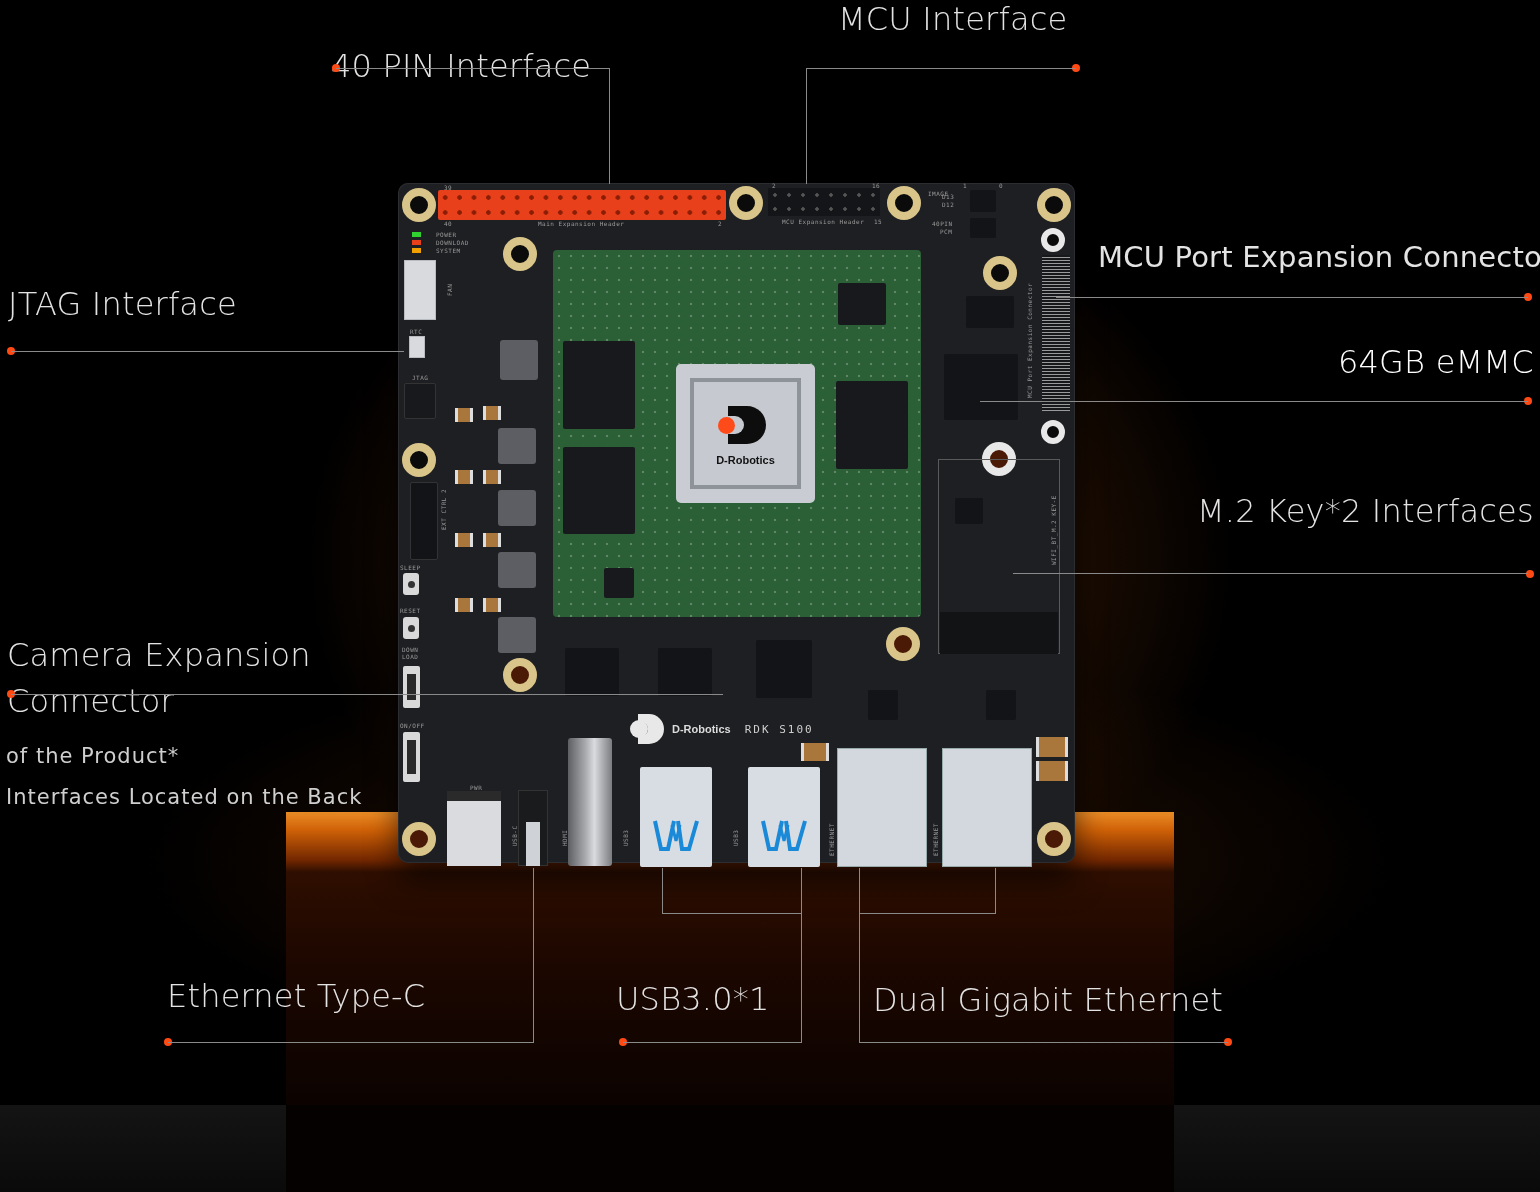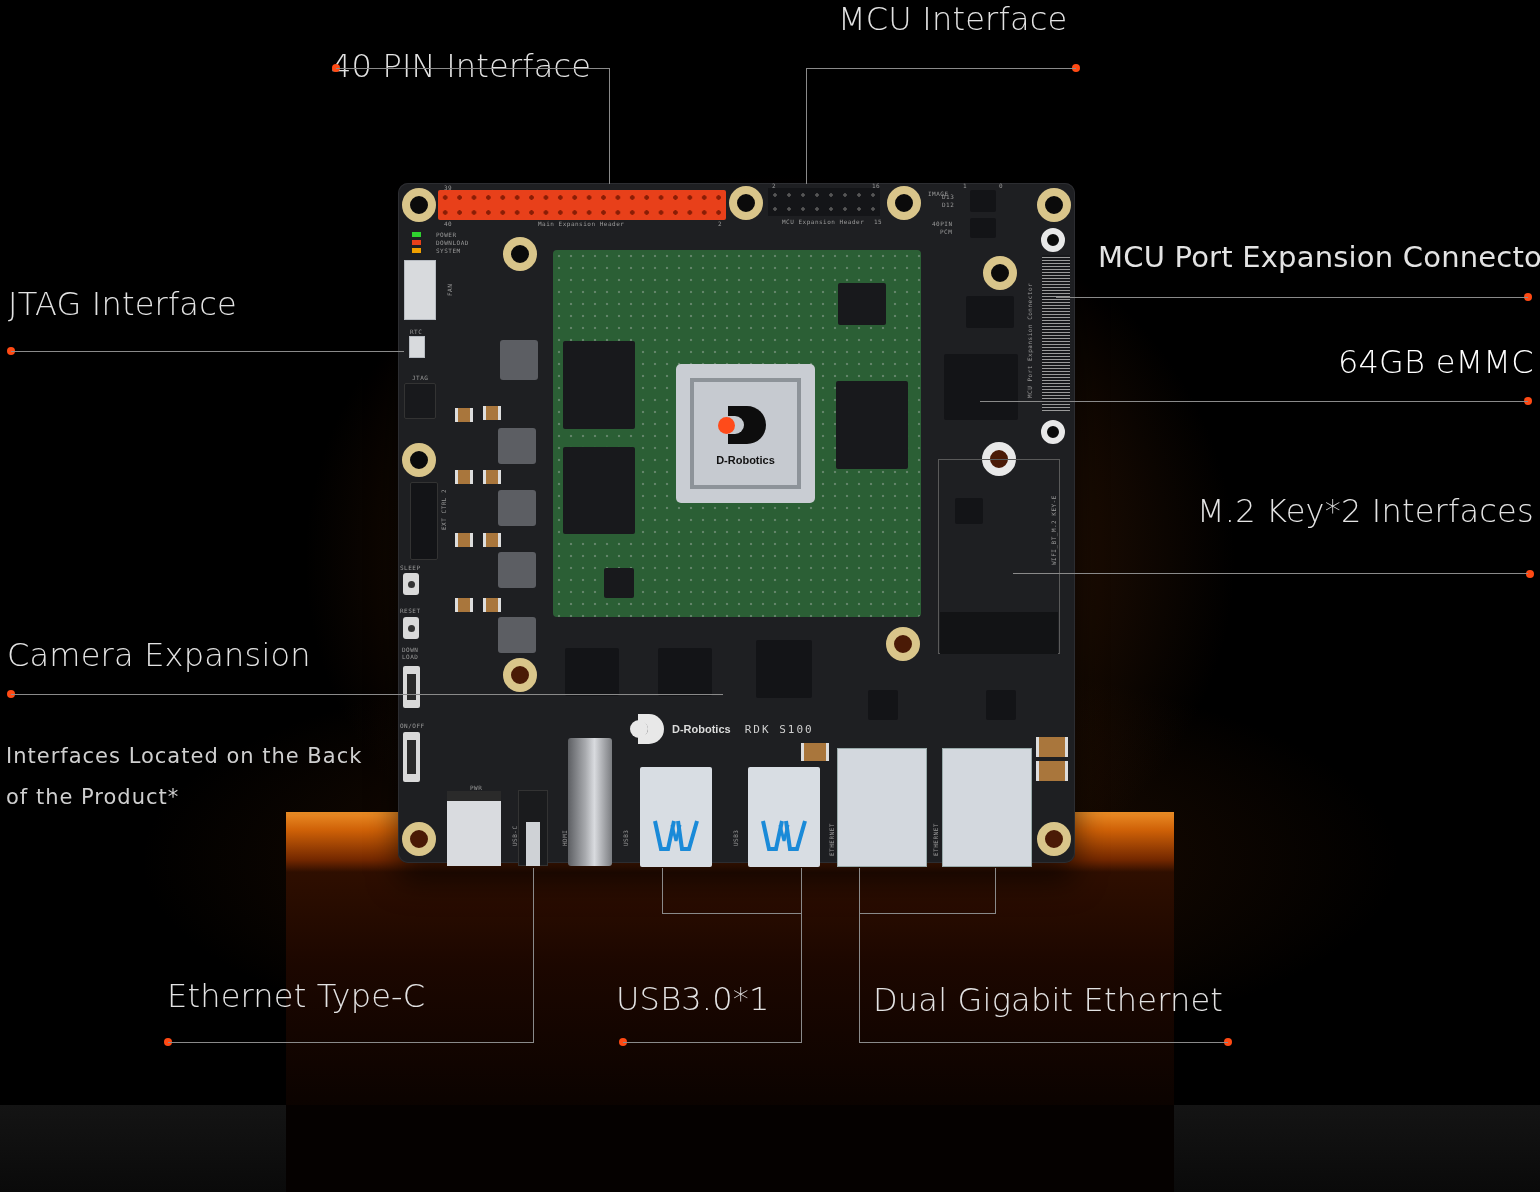--- a/index.html
+++ b/index.html
@@ -311,26 +311,27 @@
 <div class="line" style="left:980px;top:401px;width:548px;height:1px;"></div>
 
 <div class="label big" style="left:1197px;top:492px;">M.2 Key*2 Interfaces</div>
 <div class="dot" style="left:1526px;top:570px;"></div>
 <div class="line" style="left:1013px;top:573px;width:515px;height:1px;"></div>
 <div class="sub right" style="left:1139px;top:591px;">
 </div>
 
 <div class="label big" style="left:7px;top:588px;line-height:46px;margin-top:44px;">
   <div>Camera Expansion</div>
+  <div>Connector</div>
 </div>
 <div class="dot" style="left:7px;top:690px;"></div>
 <div class="line" style="left:11px;top:694px;width:712px;height:1px;"></div>
 <div class="sub" style="left:6px;top:736px;">
+  <div>of the Product*</div>
   <div>Interfaces Located on the Back</div>
-  <div>of the Product*</div>
 </div>
 
 <div class="label big" style="left:167px;top:977px;">Ethernet Type-C</div>
 <div class="dot" style="left:164px;top:1038px;"></div>
 <div class="line" style="left:168px;top:1042px;width:366px;height:1px;"></div>
 <div class="line" style="left:533px;top:868px;width:1px;height:175px;"></div>
 
 <div class="label big" style="left:616px;top:980px;">USB3.0*1</div>
 <div class="dot" style="left:619px;top:1038px;"></div>
 <div class="line" style="left:623px;top:1042px;width:179px;height:1px;"></div>

